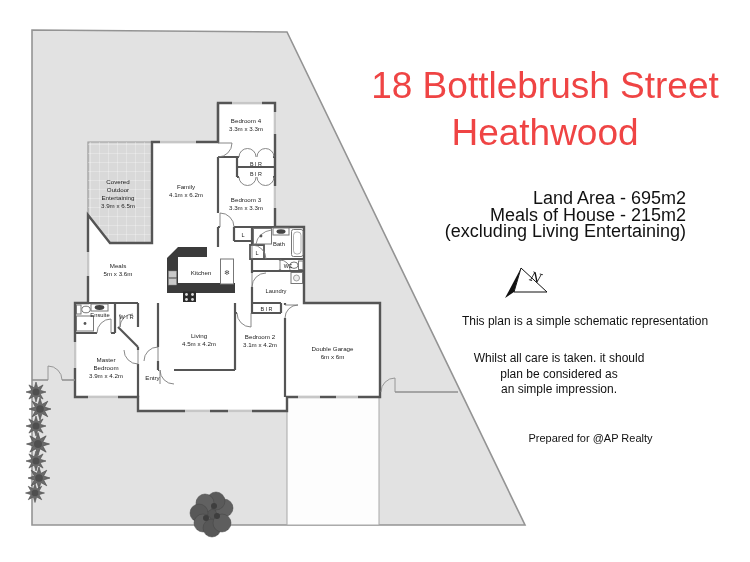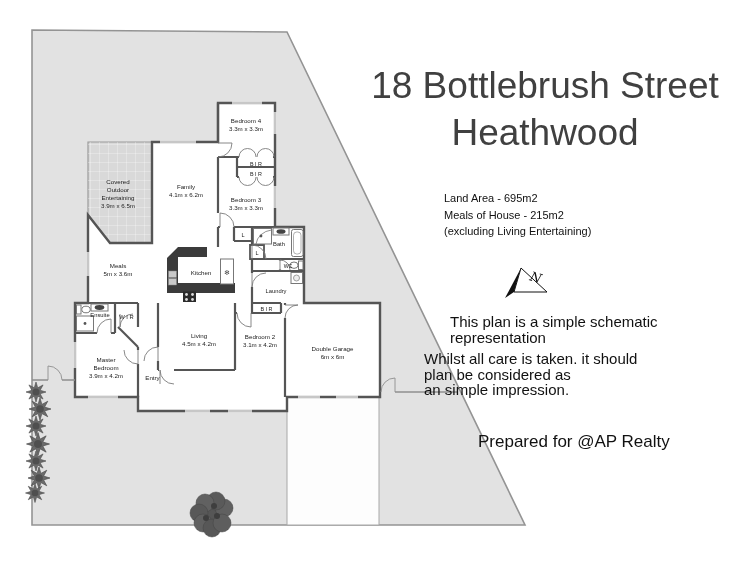--- a/index.html
+++ b/index.html
@@ -1,27 +1,27 @@
 <!DOCTYPE html>
 <html><head>
 <meta charset="utf-8">
 <style>
   html,body{margin:0;padding:0;background:#ffffff;}
   body{font-family:"Liberation Sans", sans-serif;color:#1a1a1a;}
   .page{position:relative;width:750px;height:562px;background:#fff;overflow:hidden;}
   .plan-svg{position:absolute;left:0;top:0;}
   .title{position:absolute;left:350px;top:62px;width:390px;text-align:center;
-         font-size:37px;line-height:47px;color:#404040;}
-  .areas{position:absolute;left:444px;top:190px;width:270px;text-align:left;
-         font-size:11px;line-height:16.5px;color:#111;}
-  .disc{position:absolute;text-align:left;font-size:15px;line-height:15.5px;color:#111;}
+         font-size:37px;line-height:47px;color:#ef4444;}
+  .areas{position:absolute;left:416px;top:190px;width:270px;text-align:right;
+         font-size:18px;line-height:16.5px;color:#111;}
+  .disc{position:absolute;text-align:center;font-size:12px;line-height:15.5px;color:#111;}
   .disc1{left:450px;top:314px;width:270px;}
   .disc2{left:424px;top:351px;width:270px;}
-  .prepared{position:absolute;left:478px;top:432px;width:225px;text-align:left;
-            font-size:17px;color:#111;}
+  .prepared{position:absolute;left:478px;top:432px;width:225px;text-align:center;
+            font-size:11px;color:#111;}
   .room-label{font-family:"Liberation Sans",sans-serif;fill:#222;}
 </style>
 </head>
 <body>
 
 <div class="page">
 
   <svg class="plan-svg" width="750" height="562" viewBox="0 0 750 562">
     <defs>
       <pattern id="pgrid" width="9" height="9" patternUnits="userSpaceOnUse">

